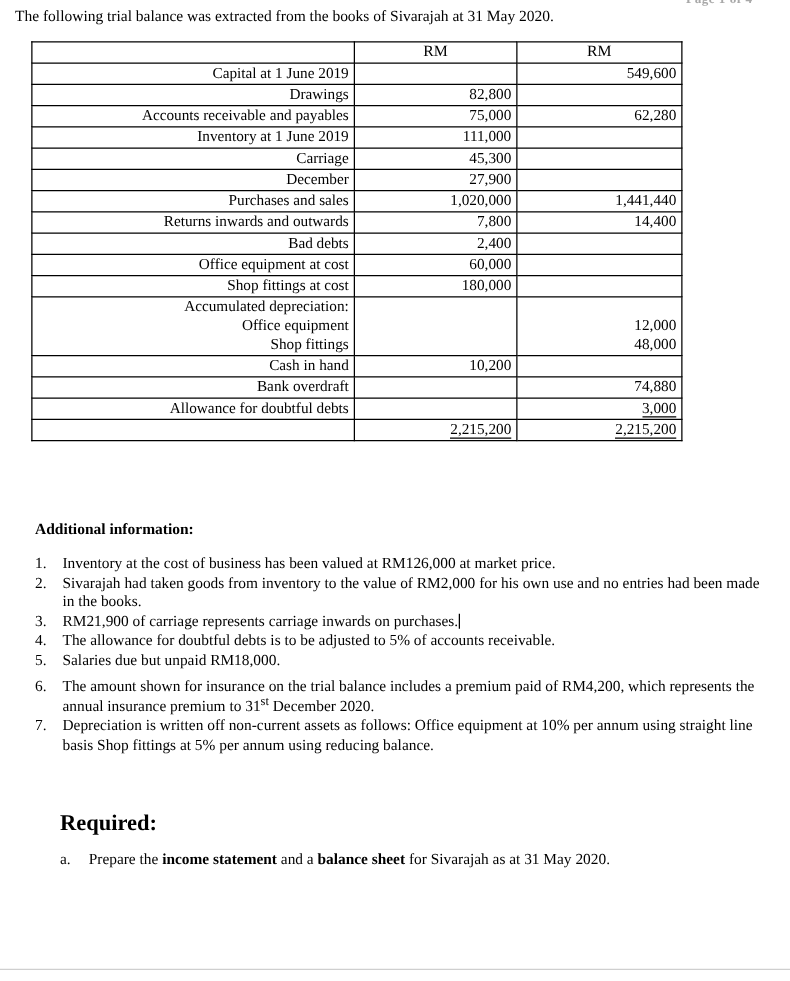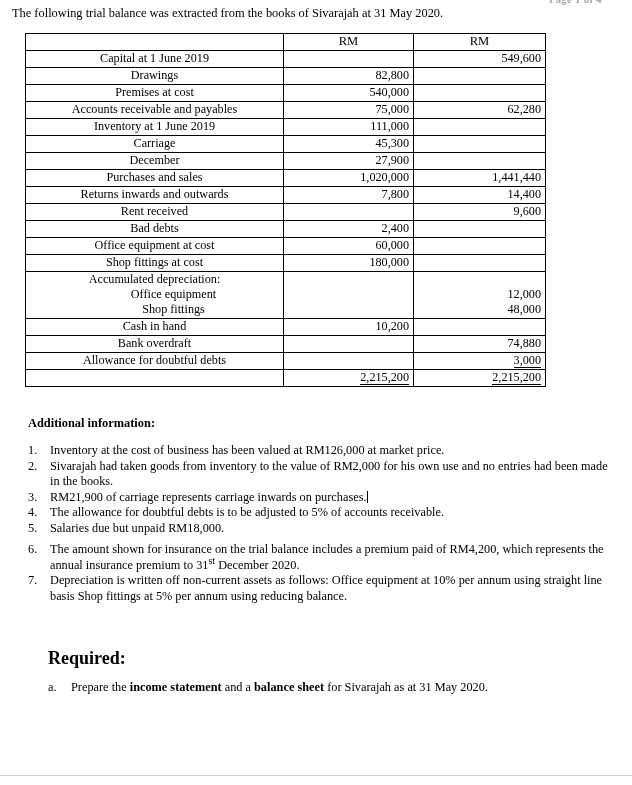--- a/index.html
+++ b/index.html
@@ -66,21 +66,21 @@
   col.c-dr    { width: 130px; }
   col.c-cr    { width: 132px; }
 
   th.hdr {
     text-align: center;
     font-weight: bold;
     font-size: 12.6px;
     height: 18px;
     line-height: 17px;
   }
-  td.desc { text-align: center; }
+  td.desc { text-align: right; }
   td.num  { text-align: right; }
   td.blank { }
 
   .indent-1 { padding-left: 38px; display: block; }
   .acc-line { display: block; }
 
   
   .u-single {
     display: inline-block;
     border-bottom: 1px solid #000;
@@ -209,25 +209,20 @@
         <td class="desc">Capital at 1 June 2019</td>
         <td class="num"></td>
         <td class="num">549,600</td>
       </tr>
       <tr>
         <td class="desc">Drawings</td>
         <td class="num">82,800</td>
         <td class="num"></td>
       </tr>
       <tr>
-        <td class="desc">Premises at cost</td>
-        <td class="num">540,000</td>
-        <td class="num"></td>
-      </tr>
-      <tr>
         <td class="desc">Accounts receivable and payables</td>
         <td class="num">75,000</td>
         <td class="num">62,280</td>
       </tr>
       <tr>
         <td class="desc">Inventory at 1 June 2019</td>
         <td class="num">111,000</td>
         <td class="num"></td>
       </tr>
       <tr>
@@ -242,25 +237,20 @@
       </tr>
       <tr>
         <td class="desc">Purchases and sales</td>
         <td class="num">1,020,000</td>
         <td class="num">1,441,440</td>
       </tr>
       <tr>
         <td class="desc">Returns inwards and outwards</td>
         <td class="num">7,800</td>
         <td class="num">14,400</td>
-      </tr>
-      <tr>
-        <td class="desc">Rent received</td>
-        <td class="num"></td>
-        <td class="num">9,600</td>
       </tr>
       <tr>
         <td class="desc">Bad debts</td>
         <td class="num">2,400</td>
         <td class="num"></td>
       </tr>
       <tr>
         <td class="desc">Office equipment at cost</td>
         <td class="num">60,000</td>
         <td class="num"></td>

